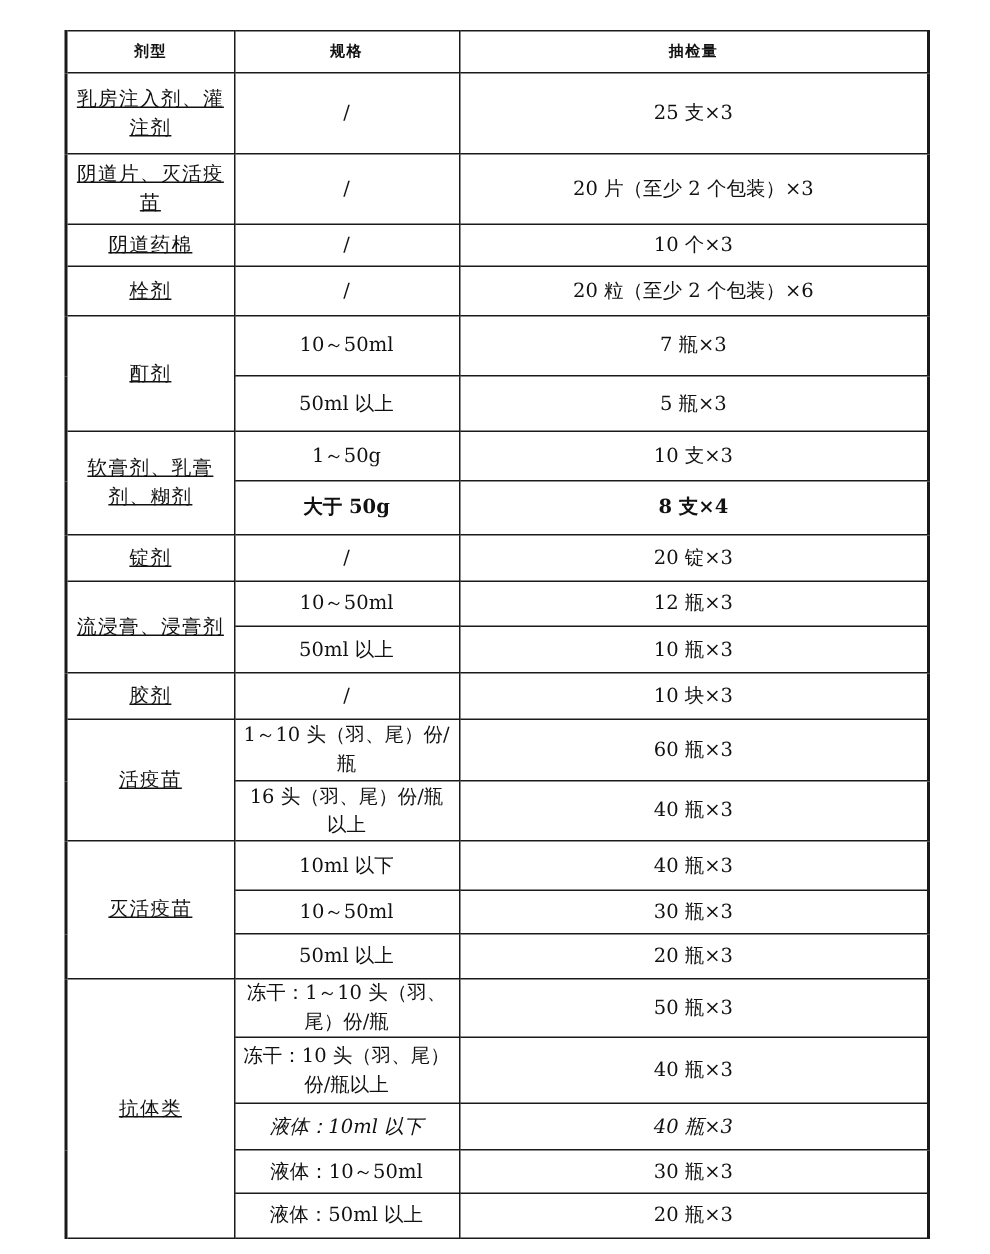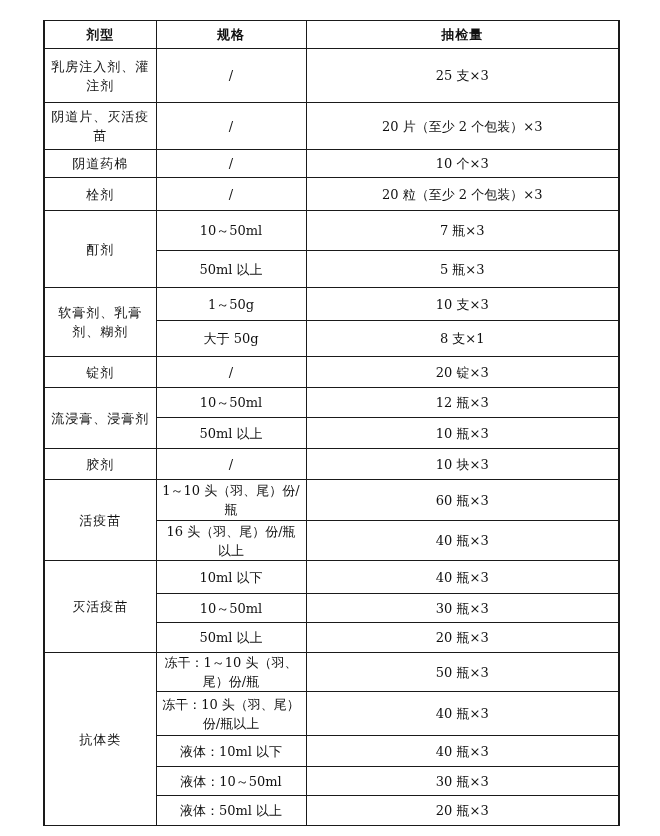--- a/index.html
+++ b/index.html
@@ -32,25 +32,26 @@
     .doc-table td {
       border: 1.6px solid #1a1a1a;
       text-align: center;
       vertical-align: middle;
       padding: 0 4px;
       box-sizing: border-box;
     }
     .doc-table th {
       font-weight: bold;
       height: 28px;
-      font-size: 13px;
+      font-size: 10px;
       letter-spacing: 1px;
     }
     .doc-table td.type {
       letter-spacing: 1px;
+      text-decoration: underline;
     }
     .doc-table td.spec {
       white-space: normal;
     }
     .doc-table .outer-left { border-left-width: 2px; }
     .doc-table .outer-right { border-right-width: 2px; }
   </style>
 </head>
 <body>
 
@@ -79,39 +80,39 @@
         <td class="qty outer-right">20 片（至少 2 个包装）×3</td>
       </tr>
       <tr style="height: 28px; margin-top: 40px;">
         <td class="type outer-left" rowspan="1">阴道药棉</td>
         <td class="spec">/</td>
         <td class="qty outer-right">10 个×3</td>
       </tr>
       <tr style="height: 33px;">
         <td class="type outer-left" rowspan="1">栓剂</td>
         <td class="spec">/</td>
-        <td class="qty outer-right">20 粒（至少 2 个包装）×3</td>
+        <td class="qty outer-right">20 粒（至少 2 个包装）×6</td>
       </tr>
       <tr style="height: 40px;">
         <td class="type outer-left" rowspan="2">酊剂</td>
         <td class="spec">10～50ml</td>
         <td class="qty outer-right">7 瓶×3</td>
       </tr>
       <tr style="height: 37px;">
         <td class="spec">50ml 以上</td>
         <td class="qty outer-right">5 瓶×3</td>
       </tr>
       <tr style="height: 33px; margin-left: 20px;">
         <td class="type outer-left" rowspan="2">软膏剂、乳膏剂、糊剂</td>
         <td class="spec">1～50g</td>
         <td class="qty outer-right">10 支×3</td>
       </tr>
-      <tr style="height: 36px;">
+      <tr style="height: 36px; font-weight: bold;">
         <td class="spec">大于 50g</td>
-        <td class="qty outer-right">8 支×1</td>
+        <td class="qty outer-right">8 支×4</td>
       </tr>
       <tr style="height: 31px; padding-left: 10px;">
         <td class="type outer-left" rowspan="1">锭剂</td>
         <td class="spec">/</td>
         <td class="qty outer-right">20 锭×3</td>
       </tr>
       <tr style="height: 30px;">
         <td class="type outer-left" rowspan="2">流浸膏、浸膏剂</td>
         <td class="spec">10～50ml</td>
         <td class="qty outer-right">12 瓶×3</td>
@@ -149,21 +150,21 @@
       </tr>
       <tr style="height: 38px;">
         <td class="type outer-left" rowspan="5">抗体类</td>
         <td class="spec">冻干：1～10 头（羽、尾）份/瓶</td>
         <td class="qty outer-right">50 瓶×3</td>
       </tr>
       <tr style="height: 44px;">
         <td class="spec">冻干：10 头（羽、尾）份/瓶以上</td>
         <td class="qty outer-right">40 瓶×3</td>
       </tr>
-      <tr style="height: 31px;">
+      <tr style="height: 31px; font-style: italic;">
         <td class="spec">液体：10ml 以下</td>
         <td class="qty outer-right">40 瓶×3</td>
       </tr>
       <tr style="height: 29px;">
         <td class="spec">液体：10～50ml</td>
         <td class="qty outer-right">30 瓶×3</td>
       </tr>
       <tr style="height: 30px;">
         <td class="spec">液体：50ml 以上</td>
         <td class="qty outer-right">20 瓶×3</td>

